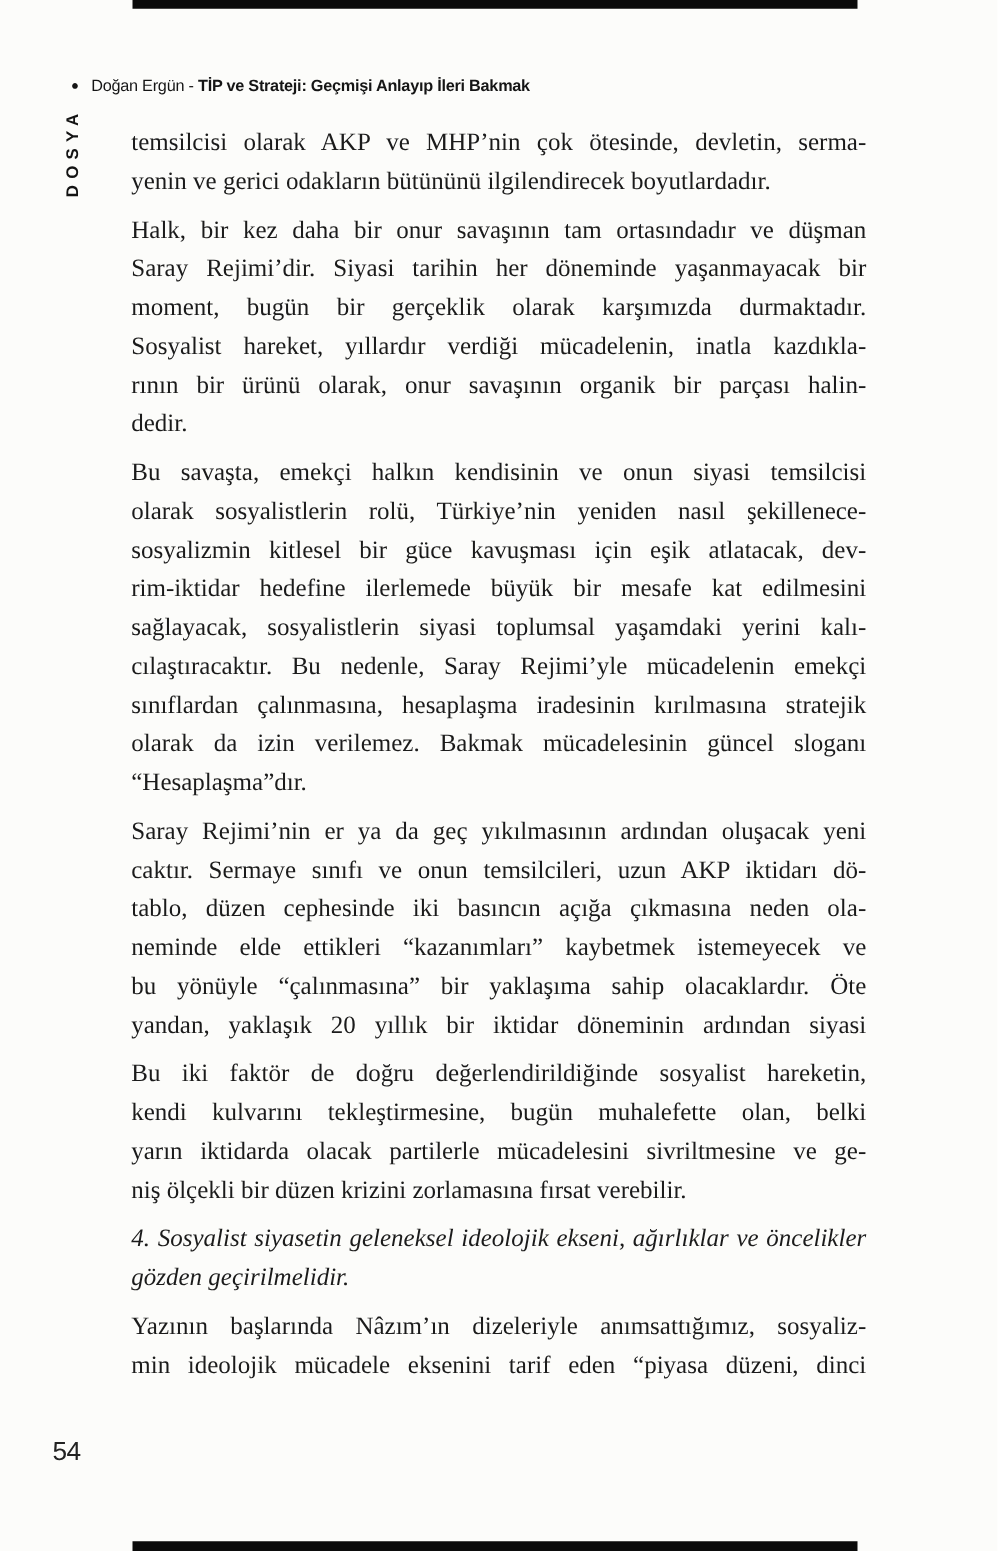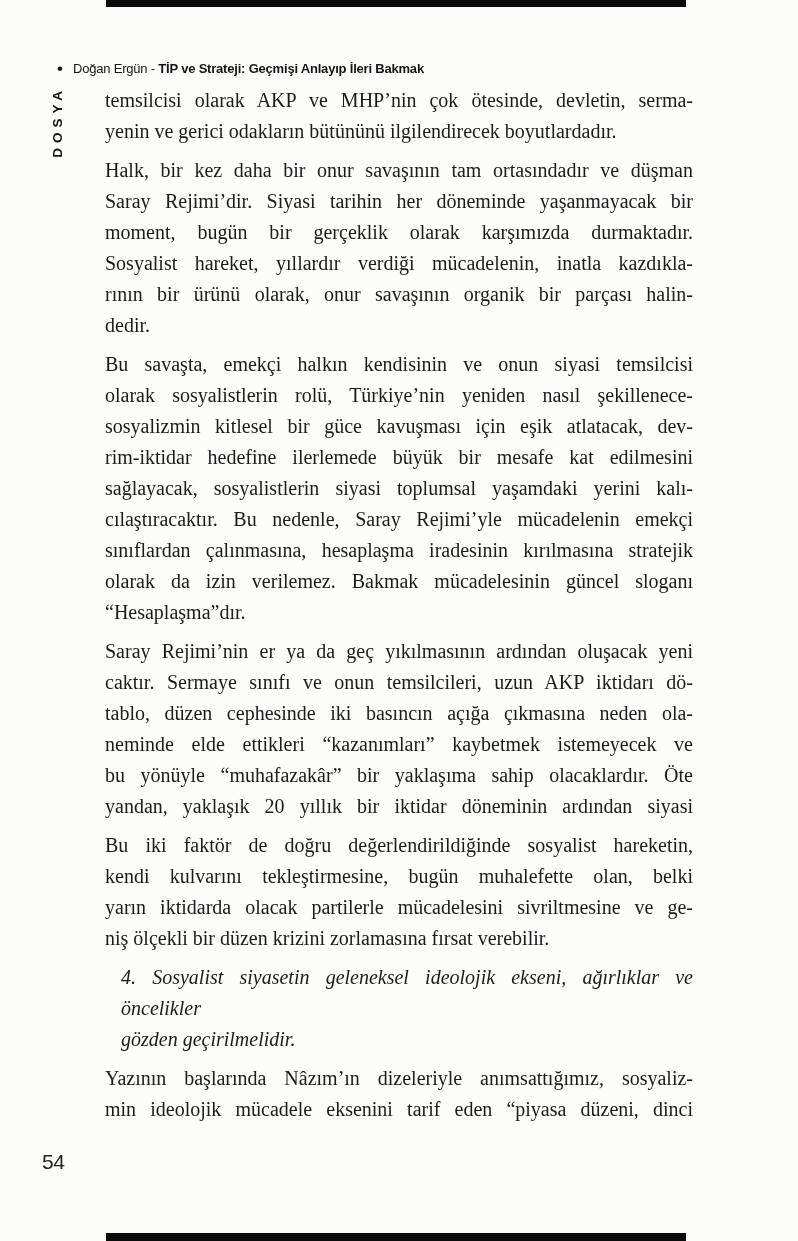--- a/index.html
+++ b/index.html
@@ -26,25 +26,25 @@
 
   .dosya {
     position:absolute; left:50px; top:86px;
     writing-mode:vertical-rl; transform:rotate(180deg);
     font-family:"Liberation Sans", sans-serif;
     font-weight:bold; font-size:13.5px; letter-spacing:5px;
     color:#131313;
   }
 
   .text-col {
-    position:absolute; left:105px; top:85px; width:588px;
+    position:absolute; left:105px; top:99px; width:588px;
     font-size:20px; line-height:31px;
   }
   .para { margin:0 0 8px 0; }
-  .para.italic { font-style:italic;margin-left:16px; }
+  .para.italic { font-style:italic; }
   .line { display:block; text-align:justify; text-align-last:justify; }
   .line.last { text-align-last:left; }
 
   .page-number {
     position:absolute; left:42px; top:1150px;
     font-family:"Liberation Sans", sans-serif;
     font-weight:normal; font-size:21px; color:#222222;
     letter-spacing:-0.5px;
   }
 </style>
@@ -85,21 +85,21 @@
         <span class="line">cılaştıracaktır. Bu nedenle, Saray Rejimi’yle mücadelenin emekçi</span>
         <span class="line">sınıflardan çalınmasına, hesaplaşma iradesinin kırılmasına stratejik</span>
         <span class="line">olarak da izin verilemez. Bakmak mücadelesinin güncel sloganı</span>
         <span class="line last">“Hesaplaşma”dır.</span>
       </p>
       <p class="para">
         <span class="line">Saray Rejimi’nin er ya da geç yıkılmasının ardından oluşacak yeni</span>
         <span class="line">caktır. Sermaye sınıfı ve onun temsilcileri, uzun AKP iktidarı dö-</span>
         <span class="line">tablo, düzen cephesinde iki basıncın açığa çıkmasına neden ola-</span>
         <span class="line">neminde elde ettikleri “kazanımları” kaybetmek istemeyecek ve</span>
-        <span class="line">bu yönüyle “muhafazakâr” bir yaklaşıma sahip olacaklardır. Öte</span>
+        <span class="line">bu yönüyle “çalınmasına” bir yaklaşıma sahip olacaklardır. Öte</span>
         <span class="line">yandan, yaklaşık 20 yıllık bir iktidar döneminin ardından siyasi</span>
       </p>
       <p class="para">
         <span class="line">Bu iki faktör de doğru değerlendirildiğinde sosyalist hareketin,</span>
         <span class="line">kendi kulvarını tekleştirmesine, bugün muhalefette olan, belki</span>
         <span class="line">yarın iktidarda olacak partilerle mücadelesini sivriltmesine ve ge-</span>
         <span class="line last">niş ölçekli bir düzen krizini zorlamasına fırsat verebilir.</span>
       </p>
       <p class="para italic">
         <span class="line">4. Sosyalist siyasetin geleneksel ideolojik ekseni, ağırlıklar ve öncelikler</span>

